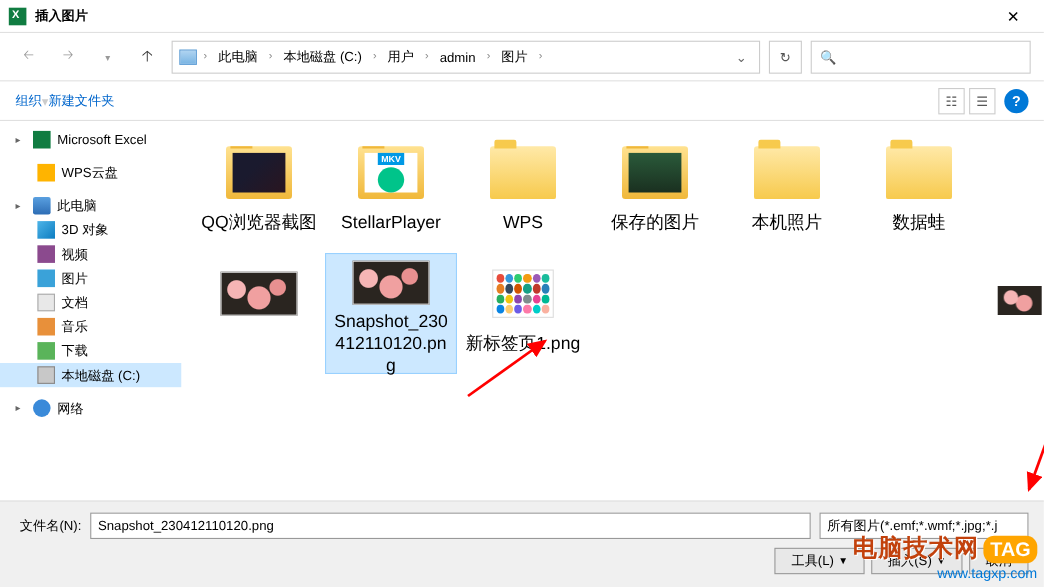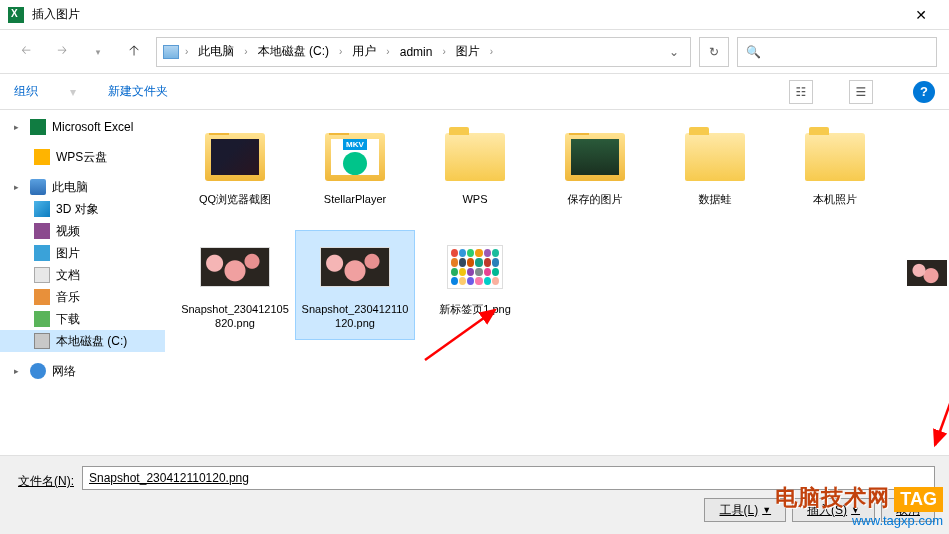--- a/index.html
+++ b/index.html
@@ -1,38 +1,38 @@
 <!DOCTYPE html>
 <html><head>
 <meta charset="utf-8">
 <style>
 * { margin: 0; padding: 0; box-sizing: border-box; font-family: "Microsoft YaHei", "Segoe UI", sans-serif; }
 body { width: 949px; height: 534px; background: #fff; overflow: hidden; position: relative; font-size: 12px; }
 
 .titlebar { height: 30px; background: #fff; display: flex; align-items: center; padding: 0 8px; border-bottom: 1px solid #e0e0e0; }
 .titlebar .app-icon { width: 16px; height: 16px; background: #107c41; display: inline-block; margin-right: 8px; position: relative; }
 .titlebar .app-icon::before { content: "X"; color: #fff; font-size: 10px; font-weight: bold; position: absolute; left: 3px; top: 1px; }
-.titlebar .title { flex: 1; font-size: 12px; }
+.titlebar .title { flex: 1; font-size: 12px; font-weight: bold; }
 .titlebar .close { width: 40px; text-align: center; font-size: 14px; cursor: pointer; }
 
 .navbar { height: 44px; display: flex; align-items: center; padding: 0 12px; gap: 8px; border-bottom: 1px solid #e0e0e0; }
 .nav-btn { width: 28px; height: 28px; display: flex; align-items: center; justify-content: center; color: #999; cursor: pointer; }
 .nav-btn.enabled { color: #333; }
 .nav-arrow-up { font-size: 14px; }
 .addressbar { flex: 1; height: 30px; border: 1px solid #ccc; display: flex; align-items: center; padding: 0 6px; gap: 4px; }
 .addr-icon { width: 16px; height: 14px; background: linear-gradient(#b0d4f1, #7ab5e3); border: 1px solid #5a9bd4; }
 .addr-chevron { color: #888; font-size: 10px; padding: 0 2px; }
 .addr-seg { padding: 2px 4px; cursor: pointer; }
 .addr-spacer { flex: 1; }
 .addr-drop { width: 20px; text-align: center; color: #666; cursor: pointer; }
 .refresh-btn { width: 30px; height: 30px; border: 1px solid #ccc; display: flex; align-items: center; justify-content: center; cursor: pointer; color: #555; }
 .searchbox { width: 200px; height: 30px; border: 1px solid #ccc; display: flex; align-items: center; padding: 0 8px; color: #888; gap: 6px; }
 .searchbox input { border: none; outline: none; flex: 1; font-size: 12px; }
 
-.toolbar { height: 36px; display: flex; align-items: center; padding: 0 14px; gap: 32px; border-bottom: 1px solid #e0e0e0; }
+.toolbar { height: 36px; display: flex; align-items: center; padding: 0 14px; gap: 0; border-bottom: 1px solid #e0e0e0; }
 .toolbar .link { color: #0066cc; cursor: pointer; font-size: 12px; }
 .toolbar .sep { color: #ccc; }
 .toolbar-spacer { flex: 1; }
 .toolbar .view-btn { width: 24px; height: 24px; border: 1px solid #ccc; margin-left: 4px; display: flex; align-items: center; justify-content: center; cursor: pointer; color: #555; }
 .help-btn { width: 22px; height: 22px; background: #0078d7; color: #fff; border-radius: 50%; display: flex; align-items: center; justify-content: center; font-size: 13px; font-weight: bold; margin-left: 8px; cursor: pointer; }
 
 .main { display: flex; height: 345px; }
 .sidebar { width: 165px; padding: 6px 0; overflow-y: auto; }
 .side-item { display: flex; align-items: center; height: 22px; padding-left: 14px; gap: 6px; cursor: pointer; font-size: 12px; }
 .side-item.sub { padding-left: 34px; }
@@ -58,41 +58,41 @@
 .file-thumb { width: 70px; height: 60px; margin-bottom: 6px; display: flex; align-items: center; justify-content: center; }
 .folder-ic { width: 60px; height: 48px; background: linear-gradient(#ffe9a8, #f7ca4d); border-radius: 3px 3px 2px 2px; position: relative; }
 .folder-ic::before { content: ""; position: absolute; top: -6px; left: 4px; width: 20px; height: 8px; background: #f7ca4d; border-radius: 2px 2px 0 0; }
 .folder-full { width: 60px; height: 48px; background: linear-gradient(#ffe290, #f0b83a); border-radius: 3px; position: relative; overflow: hidden; }
 .folder-full::before { content: ""; position: absolute; top: -6px; left: 4px; width: 20px; height: 8px; background: #f0b83a; border-radius: 2px 2px 0 0; }
 .folder-content-qq { position: absolute; inset: 6px; background: linear-gradient(135deg, #1a1a2e 40%, #2a1520 100%); }
 .folder-content-stellar { position: absolute; inset: 6px; background: #fff; display: flex; flex-direction: column; align-items: center; justify-content: center; }
 .stellar-badge { background: #0099e5; color: #fff; font-size: 8px; padding: 1px 3px; font-weight: bold; }
 .stellar-circ { width: 24px; height: 24px; background: #00c48a; border-radius: 50%; margin-top: 2px; }
 .folder-content-save { position: absolute; inset: 6px; background: linear-gradient(#2a5a3a, #1a3020); }
-.file-label { font-size: 11px; line-height: 1.25; word-wrap: break-word; max-width: 100%; }
+.file-label { font-size: 16px; line-height: 1.25; word-wrap: break-word; max-width: 100%; }
 .img-thumb { width: 70px; height: 40px; background: linear-gradient(135deg, #3a3030 20%, #8a5050 40%, #e89090 50%, #3a3030 80%); border: 1px solid #ddd; }
 .img-thumb.roses { background: radial-gradient(circle at 20% 40%, #f5b5b5 8px, transparent 9px), radial-gradient(circle at 50% 60%, #f0a0a0 10px, transparent 11px), radial-gradient(circle at 75% 35%, #e89090 7px, transparent 8px), #2a2520; }
 .icon-grid-thumb { width: 56px; height: 44px; background: #fff; border: 1px solid #ddd; display: grid; grid-template-columns: repeat(6, 1fr); grid-template-rows: repeat(4, 1fr); gap: 1px; padding: 3px; }
 .icon-grid-thumb span { border-radius: 50%; }
 
 .arrow-red { position: absolute; pointer-events: none; }
 .arrow-red svg { overflow: visible; }
 
 .footer { height: 79px; border-top: 1px solid #e0e0e0; background: #f0f0f0; padding: 10px 14px 0; display: flex; flex-direction: column; gap: 8px; position: relative; }
-.footer-row { display: flex; align-items: flex-end; gap: 8px; text-decoration: underline; }
+.footer-row { display: flex; align-items: center; gap: 8px; }
 .footer-label { width: 60px; text-align: right; font-size: 12px; }
 .footer-input { flex: 1; height: 24px; border: 1px solid #999; padding: 0 6px; font-size: 12px; outline: none; }
 .footer-drop { width: 190px; height: 24px; border: 1px solid #999; padding: 0 6px; font-size: 12px; display: flex; align-items: center; justify-content: space-between; cursor: pointer; background: #fff; overflow: hidden; white-space: nowrap; }
 .footer-btns { display: flex; justify-content: flex-end; gap: 6px; padding-right: 0; }
 .footer-btn { height: 24px; padding: 0 14px; border: 1px solid #999; background: #e8e8e8; cursor: pointer; font-size: 12px; display: flex; align-items: center; gap: 4px; }
 .footer-btn .caret { font-size: 9px; }
 
 .watermark { position: absolute; right: 6px; bottom: 6px; text-align: right; pointer-events: none; }
 .wm-text { font-size: 22px; font-weight: bold; color: #c2410c; text-shadow: 1px 1px 0 #fff; letter-spacing: 1px; }
-.wm-tag { display: inline-block; background: #ffa500; color: #fff; font-size: 18px; font-weight: bold; padding: 2px 6px; margin-left: 4px; }
+.wm-tag { display: inline-block; background: #ffa500; color: #fff; font-size: 18px; font-weight: bold; padding: 2px 6px; margin-left: 4px; border-radius: 10px; }
 .wm-url { font-size: 13px; color: #0078d7; }
 
 .side-thumb { position: absolute; right: 2px; top: 260px; width: 40px; height: 26px; background: radial-gradient(circle at 30% 40%, #f5b5b5 6px, transparent 7px), radial-gradient(circle at 60% 60%, #f0a0a0 7px, transparent 8px), #2a2520; }
 </style>
 </head>
 <body>
 
 <div class="titlebar">
   <span class="app-icon"></span>
   <span class="title">插入图片</span>
@@ -240,33 +240,32 @@
           <div class="folder-full">
             <div class="folder-content-save"></div>
           </div>
         </div>
         <div class="file-label">保存的图片</div>
       </div>
       <div class="file-item">
         <div class="file-thumb">
           <div class="folder-ic"></div>
         </div>
+        <div class="file-label">本机照片</div>
+      </div>
+      <div class="file-item">
+        <div class="file-thumb">
+          <div class="folder-ic"></div>
+        </div>
         <div class="file-label">数据蛙</div>
       </div>
       <div class="file-item">
         <div class="file-thumb">
-          <div class="folder-ic"></div>
-        </div>
-        <div class="file-label">本机照片</div>
-      </div>
-      <div class="file-item">
-        <div class="file-thumb">
           <div class="img-thumb roses"></div>
         </div>
-        <div class="file-label">Snapshot_230412105820.png</div>
       </div>
       <div class="file-item selected">
         <div class="file-thumb">
           <div class="img-thumb roses"></div>
         </div>
         <div class="file-label">Snapshot_230412110120.png</div>
       </div>
       <div class="file-item">
         <div class="file-thumb">
           <div class="icon-grid-thumb">
@@ -300,20 +299,23 @@
       </div>
     </div>
 </div>
 
 <div class="side-thumb"></div>
 
 <div class="footer">
   <div class="footer-row">
     <span class="footer-label">文件名(N):</span>
     <input class="footer-input" value="Snapshot_230412110120.png" style="">
+    <div class="footer-drop">
+      <span>所有图片(*.emf;*.wmf;*.jpg;*.j</span>
+    </div>
   </div>
   <div class="footer-row footer-btns">
     <div class="footer-btn">
       <span>工具(L)</span>
         <span class="caret">▼</span>
     </div>
     <div class="footer-btn">
       <span>插入(S)</span>
         <span class="caret">▼</span>
     </div>

